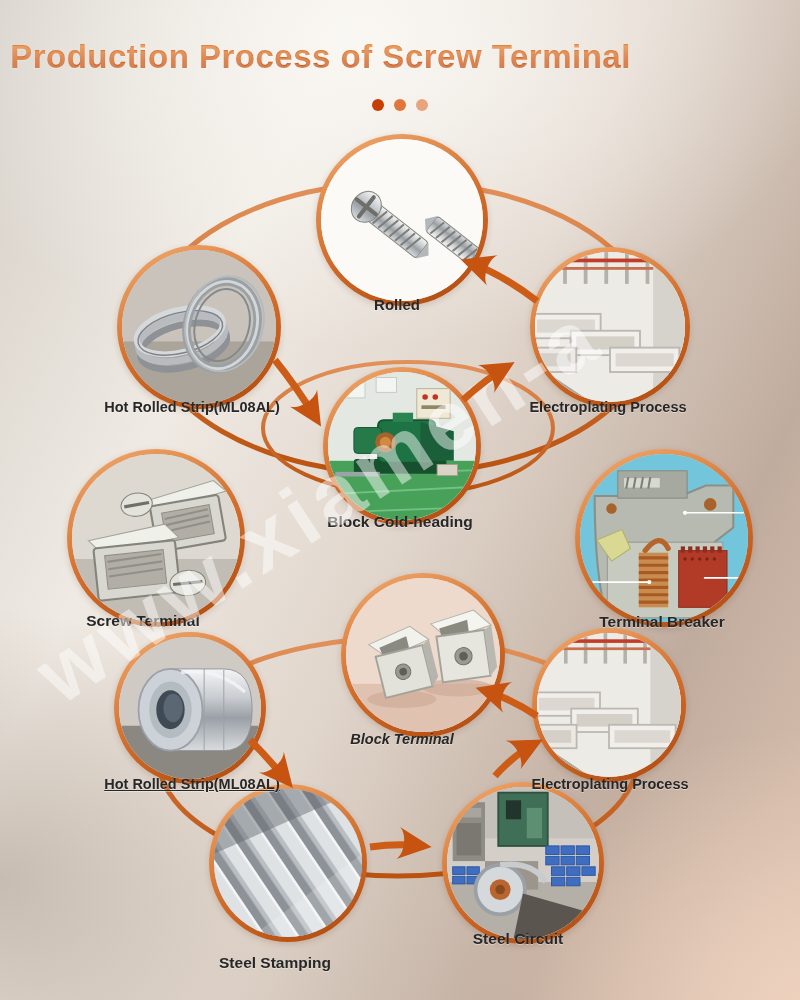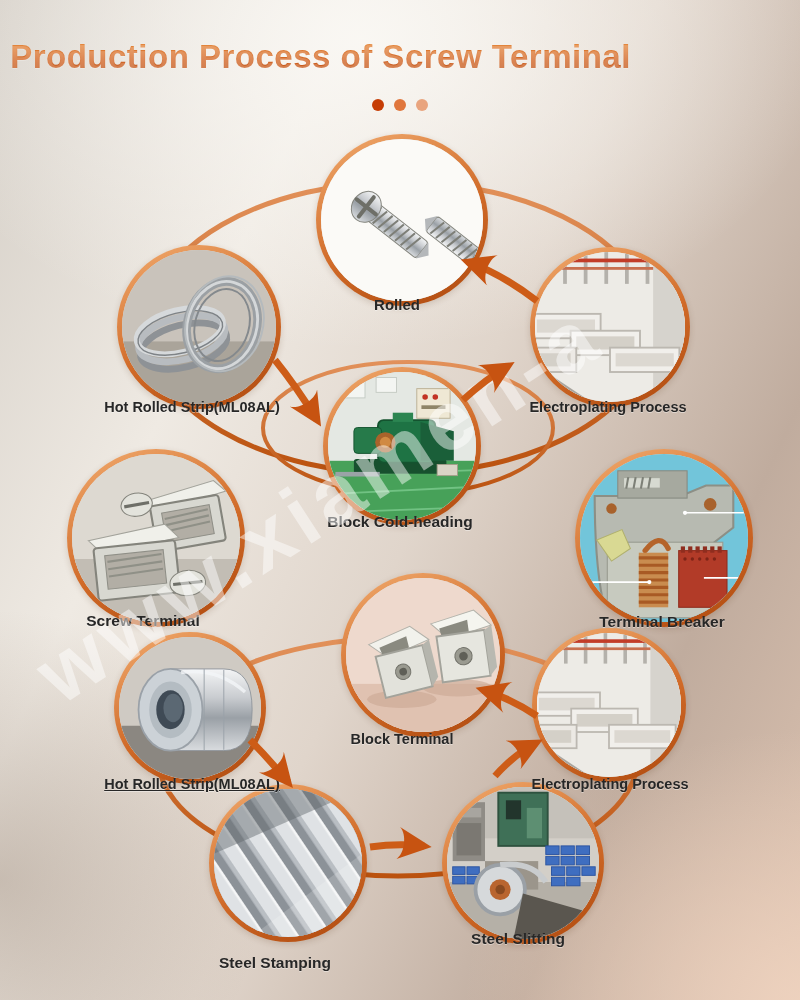--- a/index.html
+++ b/index.html
@@ -446,21 +446,21 @@
       <path d="M537,716 Q510,698 483,690"></path>
     </g>
   </svg>
 
   <div class="nlabel" style="left:397px;top:296px;font-size:15px;">Rolled</div>
   <div class="nlabel" style="left:192px;top:399px;">Hot Rolled Strip(ML08AL)</div>
   <div class="nlabel" style="left:608px;top:399px;">Electroplating Process</div>
   <div class="nlabel" style="left:400px;top:513px;font-size:15.5px;">Block Cold-heading</div>
   <div class="nlabel" style="left:662px;top:613px;font-size:15.5px;">Terminal Breaker</div>
   <div class="nlabel" style="left:143px;top:612px;font-size:15.5px;">Screw Terminal</div>
-  <div class="nlabel" style="left:402px;top:731px;">Block Terminal</div>
+  <div class="nlabel" style="left:402px;top:731px;font-style:italic;">Block Terminal</div>
   <div class="nlabel" style="left:610px;top:776px;">Electroplating Process</div>
   <div class="nlabel" style="left:192px;top:776px;text-decoration:underline;">Hot Rolled Strip(ML08AL)</div>
   <div class="nlabel" style="left:275px;top:954px;font-size:15.5px;">Steel Stamping</div>
-  <div class="nlabel" style="left:518px;top:930px;font-size:15.5px;">Steel Slitting</div>
+  <div class="nlabel" style="left:518px;top:930px;font-size:15.5px;">Steel Circuit</div>
 
   <div class="wm">www.xiamen-a</div>
 
 </div>
 
 </body></html>

